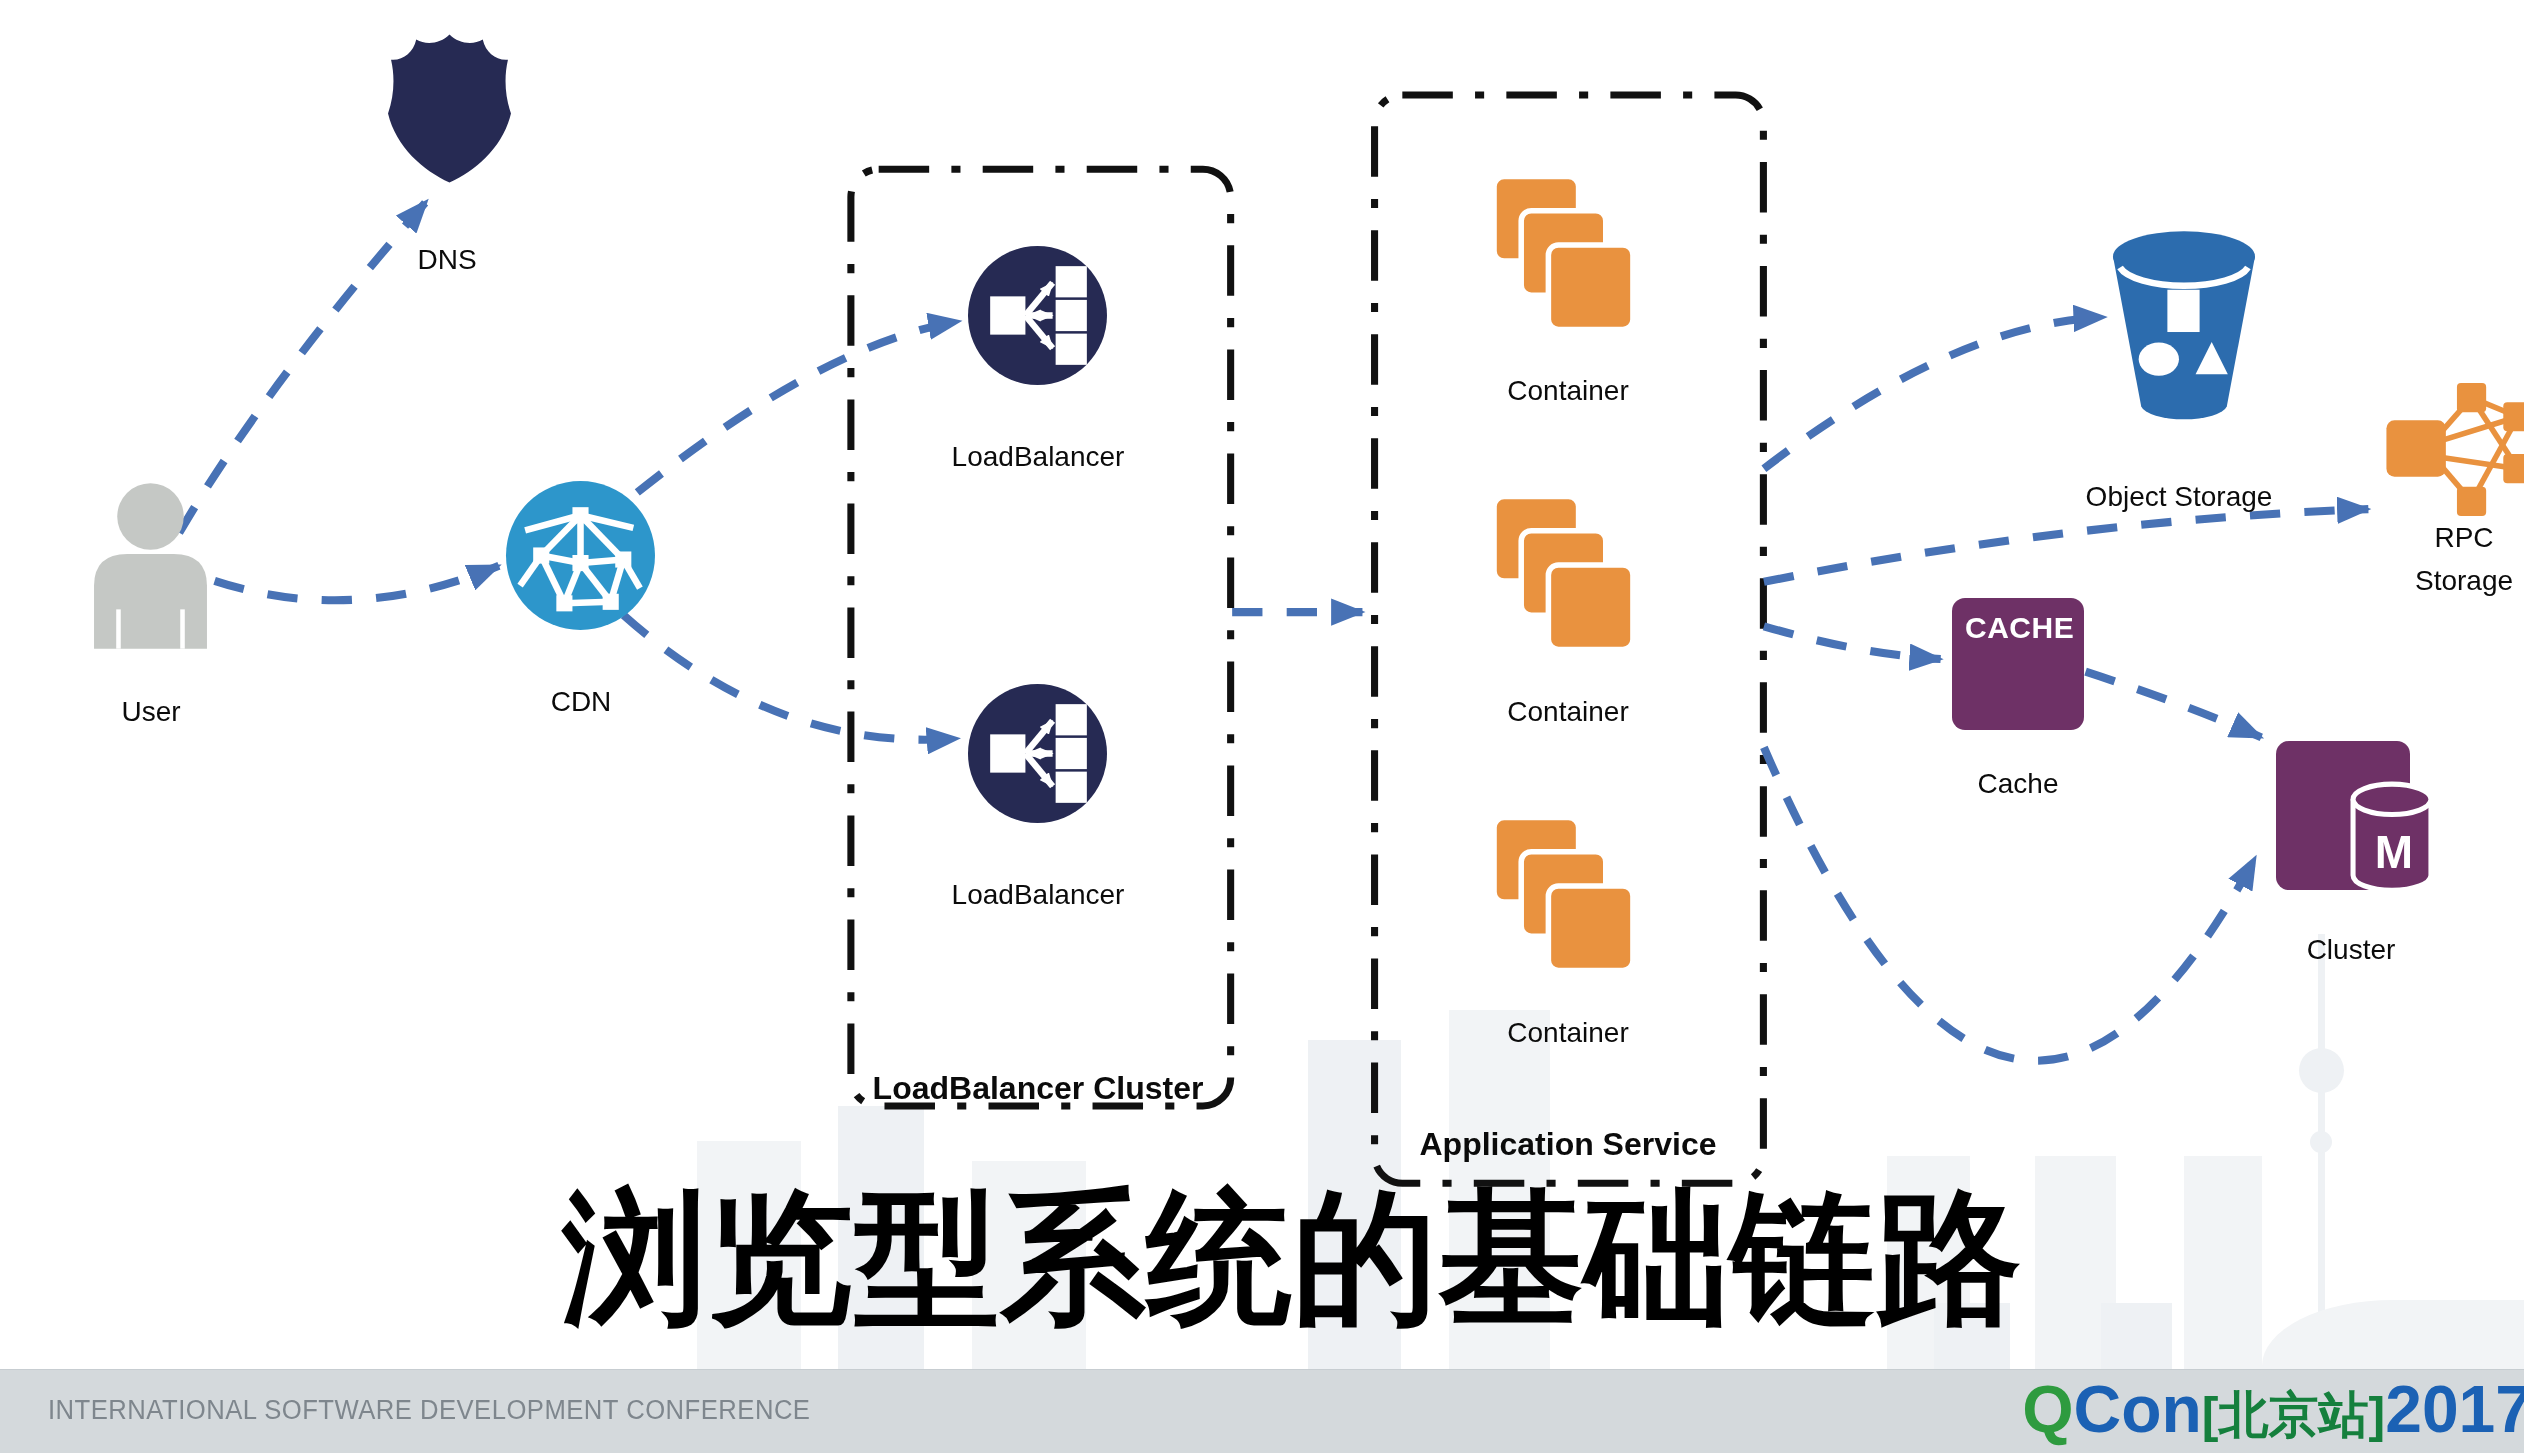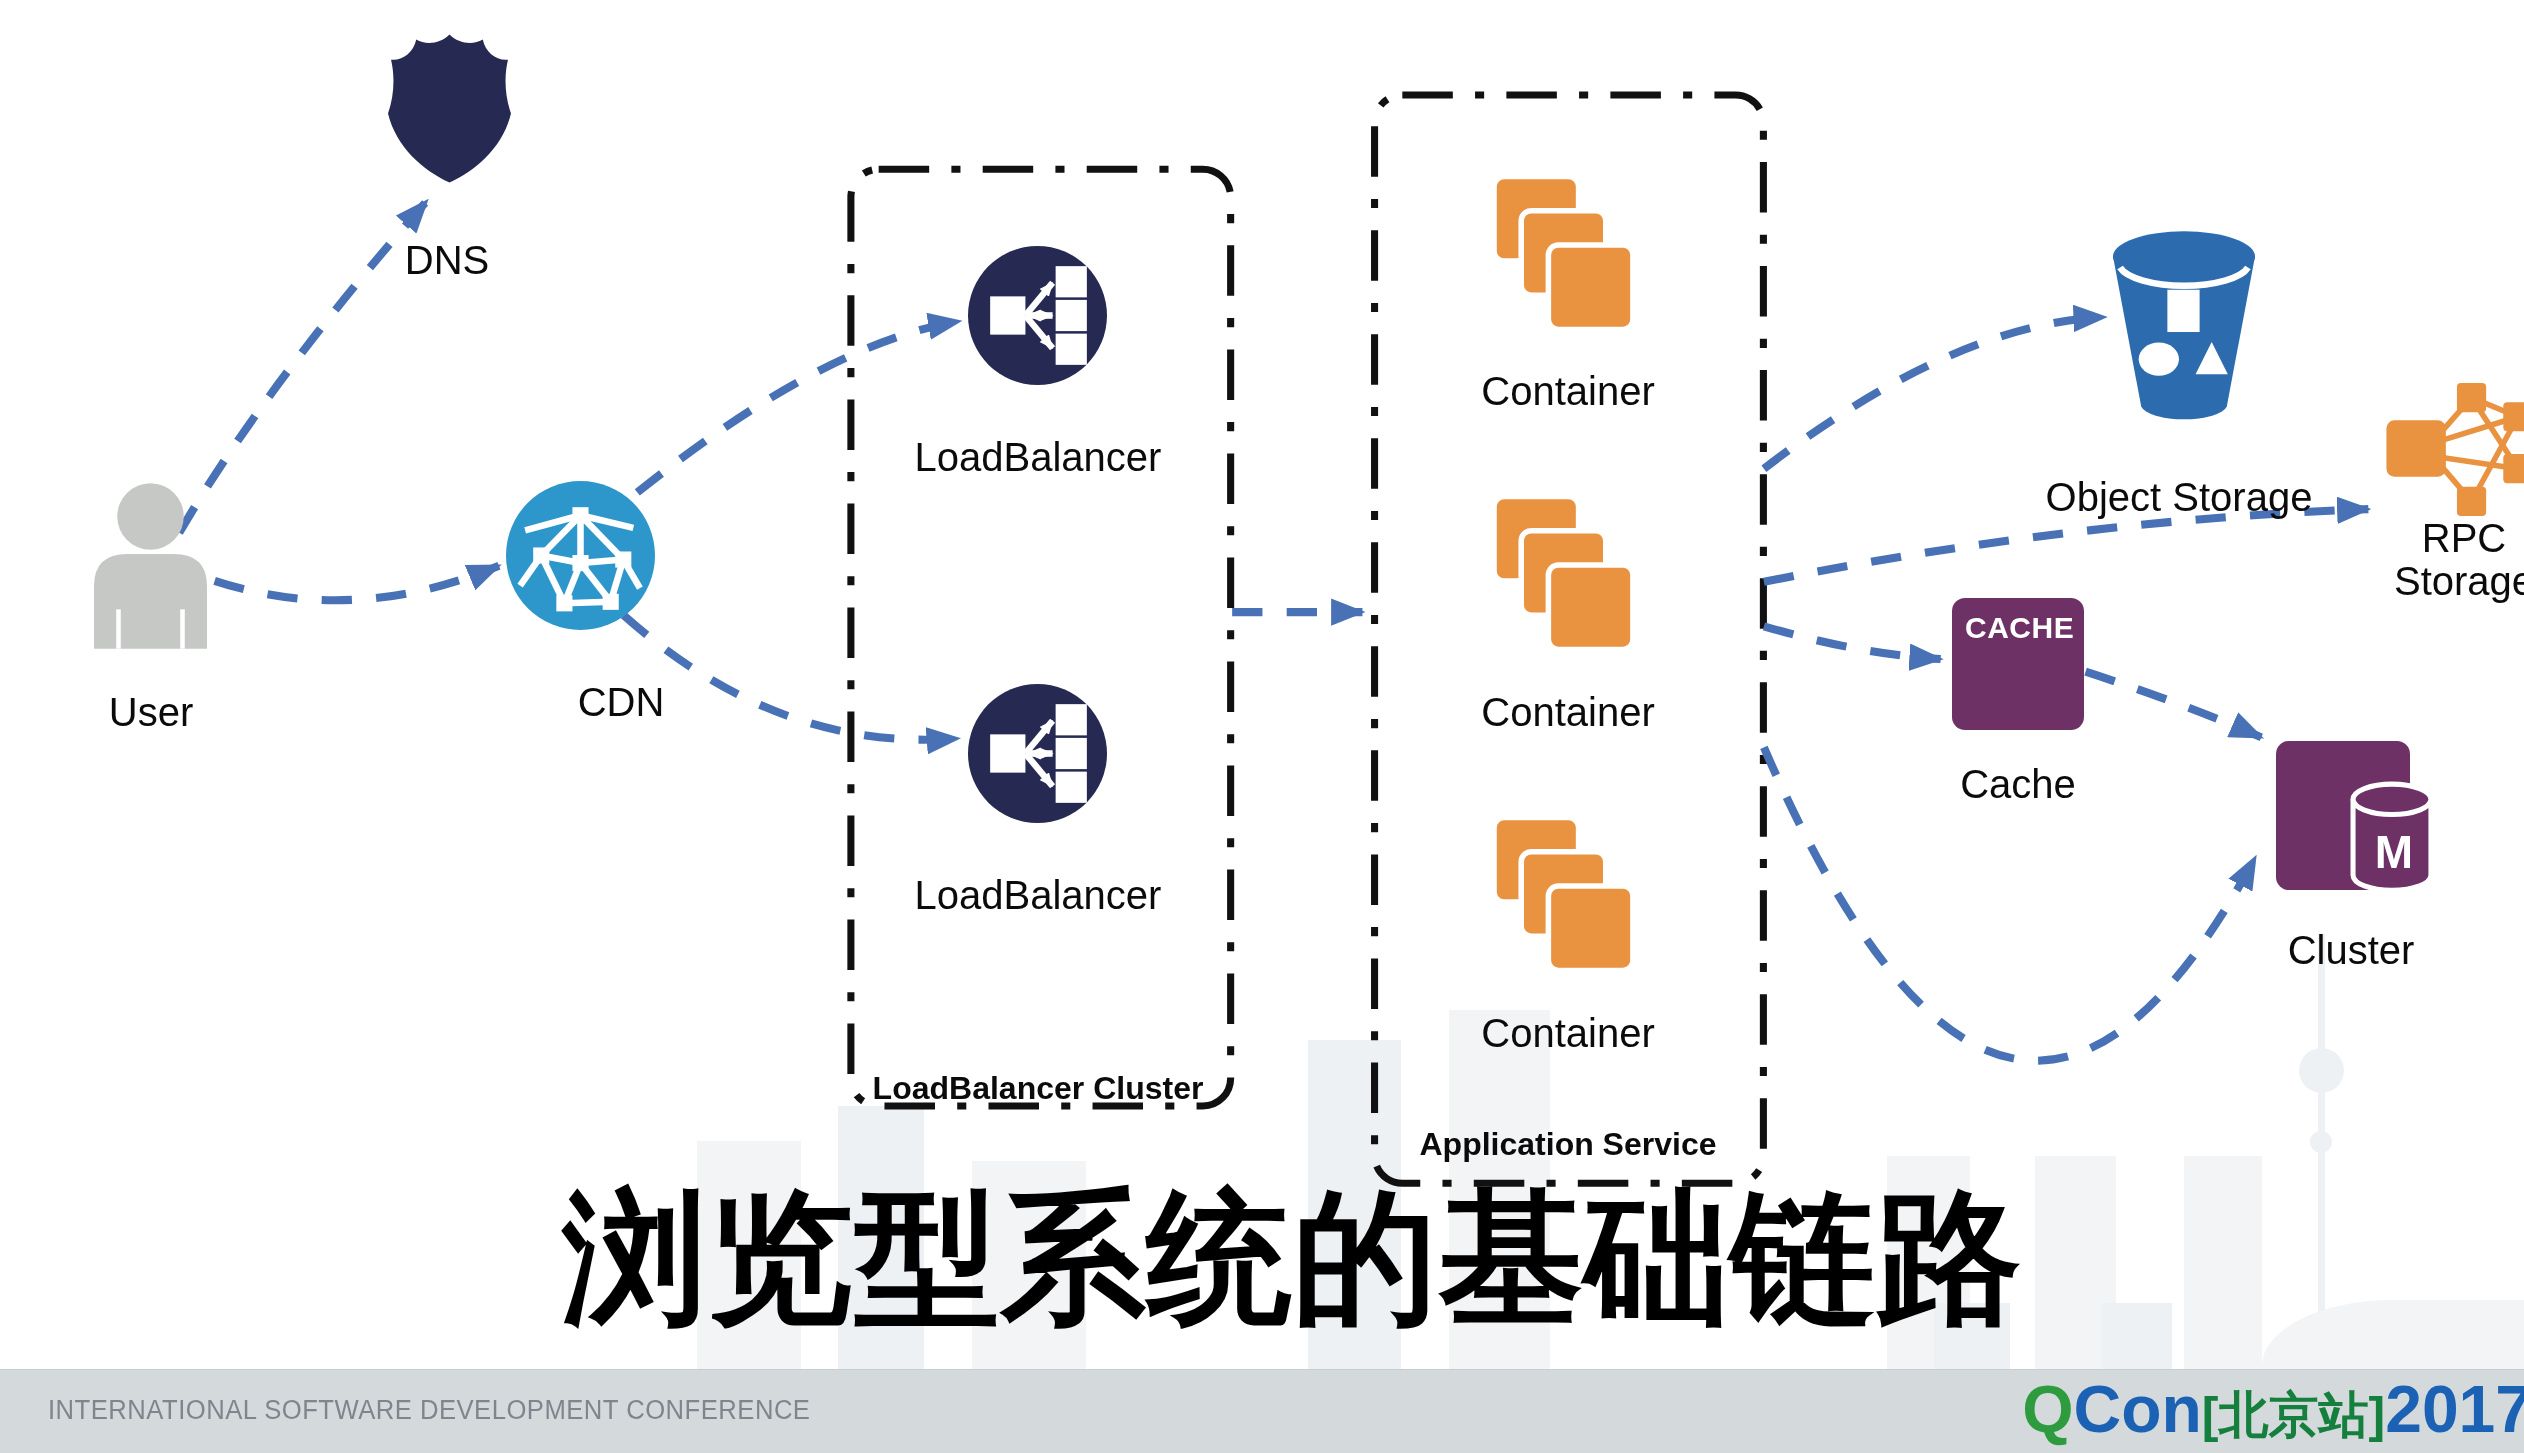--- a/index.html
+++ b/index.html
@@ -9,21 +9,21 @@
   
   .wm{position:absolute;z-index:0;}
   .wm-bar{background:#f2f4f6;}
   .wm-bar2{background:#eef1f4;}
   
   .diagram{position:absolute;left:0;top:0;z-index:1;}
   
   .icon{position:absolute;z-index:2;}
   
   .lbl{position:absolute;z-index:3;transform:translate(-50%,-50%);
-       font-size:40px;color:#0b0b0b;white-space:nowrap;text-align:center;}
+       font-size:28px;color:#0b0b0b;white-space:nowrap;text-align:center;}
   .lbl-bold{font-weight:bold;font-size:32px;}
   .cache-word{position:absolute;z-index:3;color:#ffffff;font-weight:bold;font-size:30px;letter-spacing:0.5px;}
   .db-letter{position:absolute;z-index:4;transform:translate(-50%,-50%);color:#ffffff;font-weight:bold;font-size:46px;}
   .slide-title{position:absolute;z-index:3;left:0;width:100%;top:1182px;text-align:center;
                font-size:145px;font-weight:900;color:#000000;line-height:1.05;letter-spacing:1px;}
   
   .footer{position:absolute;z-index:5;left:0;top:1369px;width:2585px;height:84px;
           background:#d4d9dc;border-top:1px solid #c7cdd1;}
   .conf{position:absolute;left:48px;top:50%;transform:translateY(-54%) scaleX(0.95);transform-origin:left center;
         color:#7e868d;font-size:27px;letter-spacing:0.5px;white-space:nowrap;}
@@ -126,21 +126,21 @@
       <g fill="#ffffff">
         <rect x="134" y="54" width="32" height="32"></rect>
         <rect x="56" y="134" width="32" height="32"></rect>
         <rect x="134" y="149" width="32" height="32"></rect>
         <rect x="219" y="142" width="32" height="32"></rect>
         <rect x="102" y="229" width="32" height="32"></rect>
         <rect x="194" y="226" width="32" height="32"></rect>
       </g>
     </svg>
   </div>
-  <div class="lbl" style="left:581px;top:702px;margin-left:40px;">CDN</div>
+  <div class="lbl" style="left:581px;top:702px;">CDN</div>
 
   <div class="icon" style="left:967px;top:245px;width:141px;height:141px;">
     <svg width="141" height="141" viewBox="0 0 280 280">
       <circle cx="140" cy="140" r="138" fill="#262a53"></circle>
       <rect x="46" y="102" width="70" height="76" fill="#ffffff"></rect>
       <g stroke="#ffffff" stroke-width="13">
         <line x1="116" y1="140" x2="170" y2="75" marker-end="url(#wh)"></line>
         <line x1="120" y1="140" x2="170" y2="140" marker-end="url(#wh)" marker-start="url(#whr)"></line>
         <line x1="116" y1="140" x2="170" y2="205" marker-end="url(#wh)"></line>
       </g>

